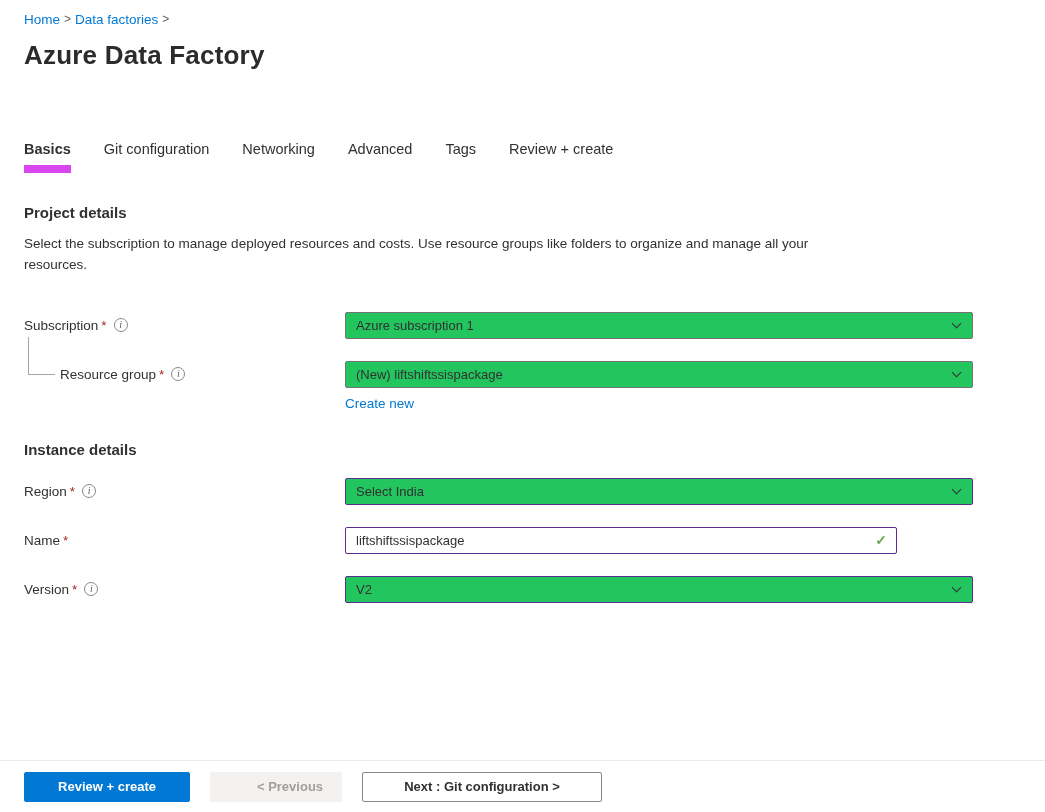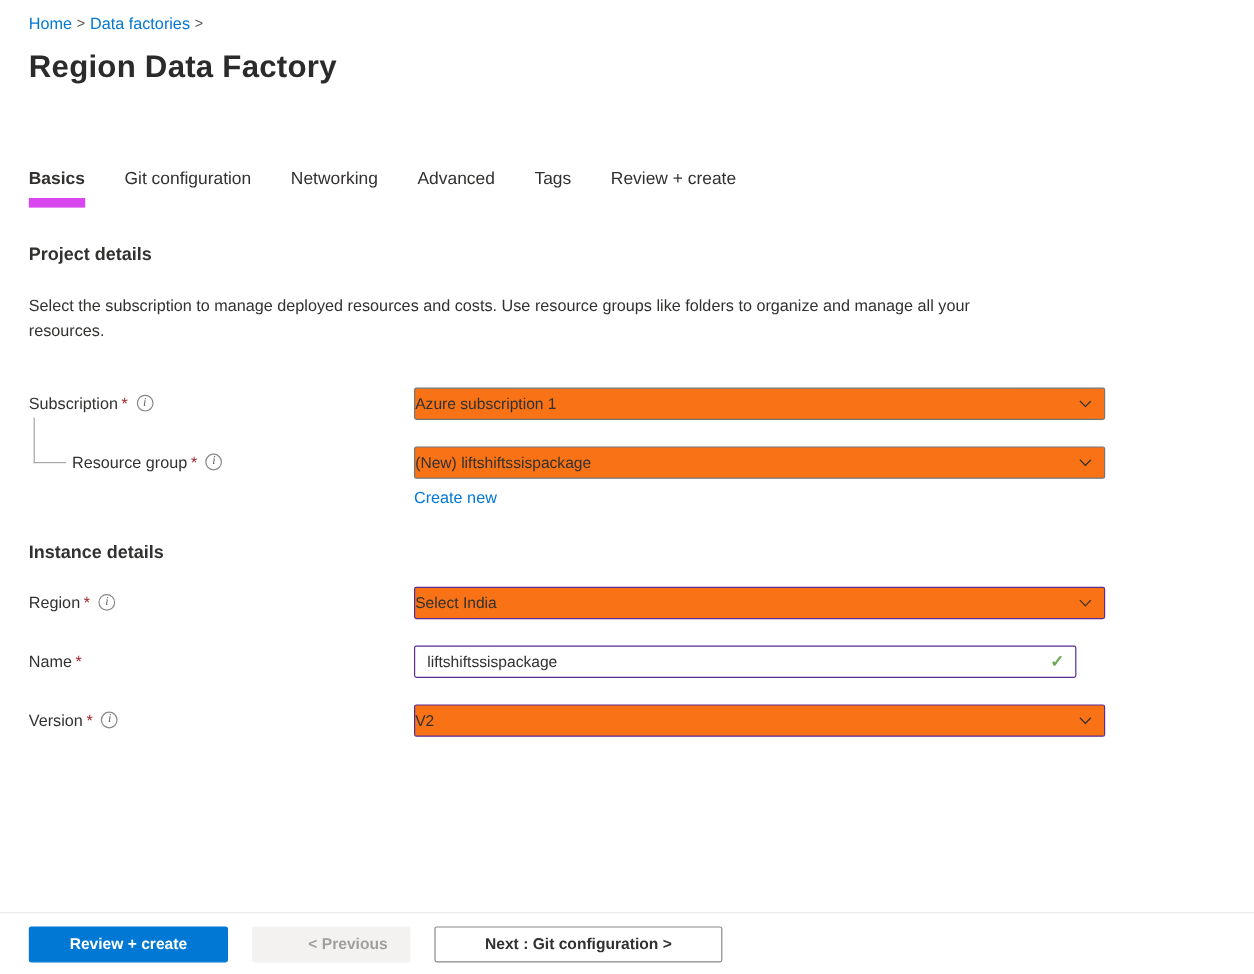--- a/index.html
+++ b/index.html
@@ -21,21 +21,21 @@
 
   
   .tabs { display:flex; gap:33px; margin-top:70px; font-size:14.5px; }
   .tab { padding-bottom:8px; cursor:pointer; color:#323130; border-bottom:2px solid transparent; }
   .tab.active { font-weight:700; border-bottom:8px solid #d946ef; }
 
   
   .section-heading { font-size:15px; font-weight:700; color:#323130; }
   #project-details-heading { margin-top:31px; }
   #instance-details-heading { margin-top:30px; }
-  .desc { font-size:13.5px; line-height:1.55; margin-top:24px; max-width:848px; color:#323130; }
+  .desc { font-size:13.5px; line-height:1.55; margin-top:13px; max-width:848px; color:#323130; }
 
   
   .form-area { position:relative; margin-top:36px; }
   .row { display:flex; align-items:center; margin-bottom:22px; }
   .label-cell { width:321px; flex-shrink:0; font-size:13.5px; display:flex; align-items:center; }
   .label-cell.indented { padding-left:36px; }
   .req { color:#a4262c; margin-left:3px; }
   .info-icon {
     display:inline-block; width:14px; height:14px; margin-left:7px;
     border:1px solid #8a8886; border-radius:50%; color:#605e5c;
@@ -45,23 +45,23 @@
   .info-icon::after { content:"i"; }
 
   .connector {
     position:absolute; left:4px; top:25px; width:27px; height:38px;
     border-left:1px solid #a6a6a6; border-bottom:1px solid #a6a6a6;
   }
 
   
   .control { position:relative; }
   .dropdown {
-    width:576px; height:27px; border:1px solid #757575; background:#f97316;
+    width:628px; height:27px; border:1px solid #757575; background:#22c55e;
     display:flex; align-items:center; justify-content:space-between;
-    padding:0 12px 0 0; font-size:13px; cursor:pointer; border-radius:2px;
+    padding:0 12px 0 10px; font-size:13px; cursor:pointer; border-radius:2px;
   }
   .dropdown.valid { border-color:#5c2d91; }
   .chev {
     width:7px; height:7px; margin-top:-4px;
     border-right:1.6px solid #323130; border-bottom:1.6px solid #323130;
     transform:rotate(45deg); flex-shrink:0;
   }
   .input-wrap { position:relative; width:552px; }
   .text-input {
     width:552px; height:27px; border:1px solid #5c2d91; border-radius:2px;
@@ -105,21 +105,21 @@
 
 <div class="page">
 
   <nav class="breadcrumb">
     <a>Home</a>
     <span class="sep">&gt;</span>
     <a>Data factories</a>
     <span class="sep">&gt;</span>
   </nav>
 
-  <h1 class="title">Region Data Factory</h1>
+  <h1 class="title">Azure Data Factory</h1>
 
   <div class="tabs">
     <div class="tab active">Basics</div>
     <div class="tab">Git configuration</div>
     <div class="tab">Networking</div>
     <div class="tab">Advanced</div>
     <div class="tab">Tags</div>
     <div class="tab">Review + create</div>
   </div>
 

